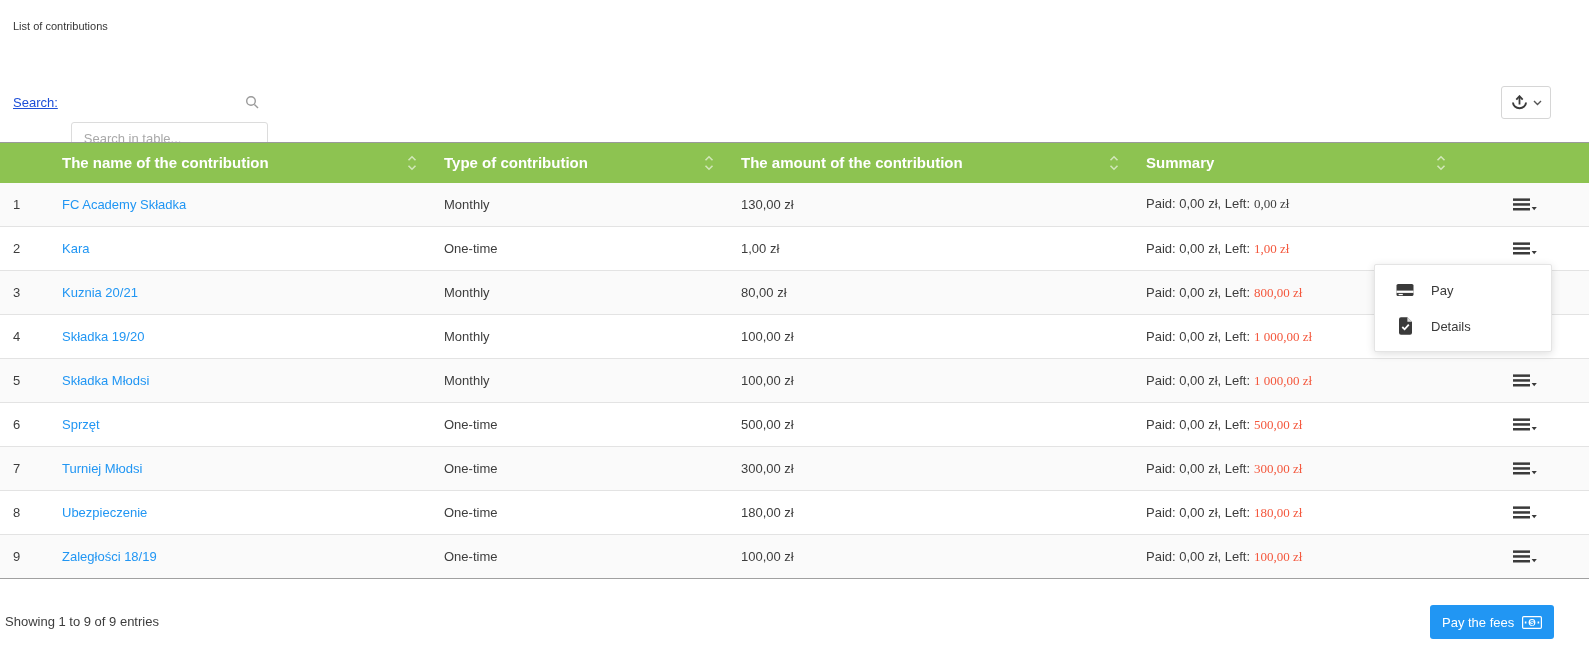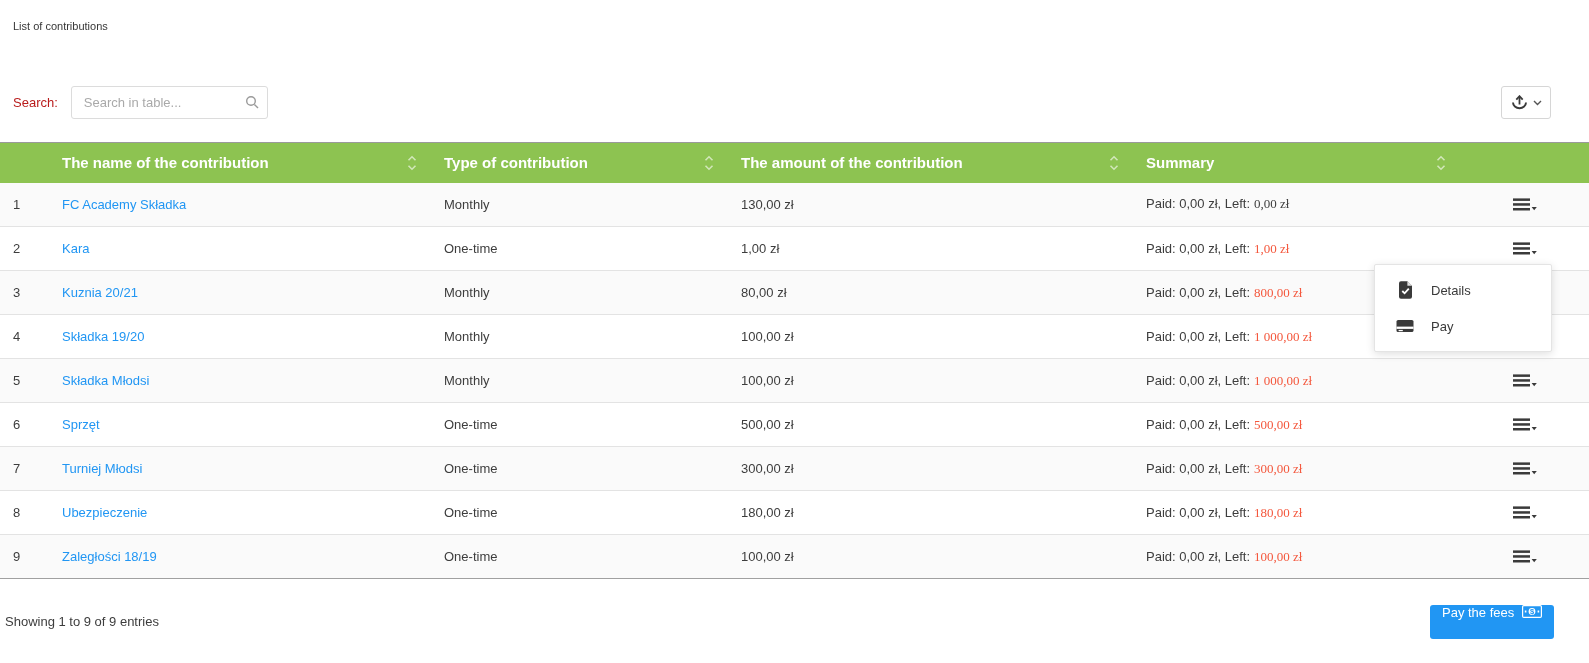--- a/index.html
+++ b/index.html
@@ -14,25 +14,25 @@
     width:1589px;height:663px;position:relative;overflow:hidden;
     background:#fff;color:#3d3d3d;
     font-family:"Liberation Sans",sans-serif;font-size:13px;
   }
   .page-title{
     position:absolute;top:20px;left:13px;margin:0;
     font-size:11px;font-weight:400;color:#373737;
   }
   
   .search-row{position:absolute;top:86px;left:13px;height:33px;display:flex;align-items:center;}
-  .search-label{margin-right:13px;color:#b91c1c;}
+  .search-label{margin-right:13px;color:#1d4ed8;text-decoration:underline;}
   .search-box{position:relative;width:197px;height:33px;}
   .search-box input{
     width:100%;height:100%;border:1px solid #dcdcdc;border-radius:3px;
-    padding:0 32px 0 12px;font-family:inherit;font-size:13px;color:#3d3d3d;outline:none;
+    padding:0 32px 0 12px;font-family:inherit;font-size:13px;color:#3d3d3d;outline:none;margin-top:36px;
   }
   .search-box input::placeholder{color:#a9a9a9;}
   .search-icon{position:absolute;right:9px;top:9px;line-height:0;}
   
   .export-btn{
     position:absolute;top:86px;left:1501px;width:50px;height:33px;
     background:#fff;border:1px solid #d6d6d6;border-radius:3px;
     display:flex;align-items:center;justify-content:center;gap:5px;cursor:pointer;padding:0;
   }
   
@@ -64,21 +64,21 @@
     box-shadow:0 2px 8px rgba(0,0,0,0.13);padding:7px 0;z-index:10;
   }
   .menu-item{display:flex;align-items:center;height:36px;padding-left:21px;cursor:pointer;}
   .mi-icon{width:18px;display:flex;justify-content:center;line-height:0;}
   .mi-label{margin-left:17px;color:#3a3a3a;}
   
   .showing{position:absolute;top:614px;left:5px;color:#3d3d3d;}
   .pay-fees-btn{
     position:absolute;top:605px;left:1430px;height:34px;min-width:122px;
     background:var(--button-blue);border:none;border-radius:3px;color:#fff;
-    font-family:inherit;font-size:13px;display:flex;align-items:flex-start;
+    font-family:inherit;font-size:13px;display:flex;align-items:center;
     justify-content:center;gap:8px;padding:0 12px;cursor:pointer;
   }
 </style>
 </head>
 <body>
 
 <h1 class="page-title">List of contributions</h1>
 
 <div class="search-row">
   <span class="search-label">Search:</span>
@@ -402,37 +402,37 @@
         </svg>
       </button>
     </td>
   </tr>
     </tbody>
 </table>
 
 <div class="row-menu">
   <div class="menu-item">
     <span class="mi-icon">
+      <svg width="18" height="14" viewBox="0 0 18 14">
+        <rect x="0.5" y="1" width="17" height="12" rx="1.6" fill="#3a3a3a"></rect>
+        <rect x="0.5" y="7.6" width="17" height="2.3" fill="#fff"></rect>
+        <rect x="2.6" y="10.9" width="4.2" height="1.3" fill="#fff"></rect>
+      </svg>
+    </span>
+    <span class="mi-label">Pay</span>
+  </div>
+  <div class="menu-item">
+    <span class="mi-icon">
       <svg width="15" height="18" viewBox="0 0 15 18">
         <path d="M1 2.2 Q1 0.2 3 0.2 H9.4 L14 4.8 V15.8 Q14 17.8 12 17.8 H3 Q1 17.8 1 15.8 Z" fill="#3a3a3a"></path>
         <path d="M9.4 0.2 L14 4.8 H9.4 Z" fill="#fff" opacity="0.85"></path>
         <path d="M4.3 10 L6.6 12.3 L10.8 7.6" fill="none" stroke="#fff" stroke-width="1.8"></path>
       </svg>
     </span>
     <span class="mi-label">Details</span>
-  </div>
-  <div class="menu-item">
-    <span class="mi-icon">
-      <svg width="18" height="14" viewBox="0 0 18 14">
-        <rect x="0.5" y="1" width="17" height="12" rx="1.6" fill="#3a3a3a"></rect>
-        <rect x="0.5" y="7.6" width="17" height="2.3" fill="#fff"></rect>
-        <rect x="2.6" y="10.9" width="4.2" height="1.3" fill="#fff"></rect>
-      </svg>
-    </span>
-    <span class="mi-label">Pay</span>
   </div>
 </div>
 
 <div class="showing">Showing 1 to 9 of 9 entries</div>
 
 <button class="pay-fees-btn">
   <span>Pay the fees</span>
   <span style="line-height:0;">
     <svg width="20" height="13" viewBox="0 0 20 13">
       <rect x="0.6" y="0.6" width="18.8" height="11.8" rx="1.2" fill="none" stroke="#fff" stroke-width="1.2"></rect>

